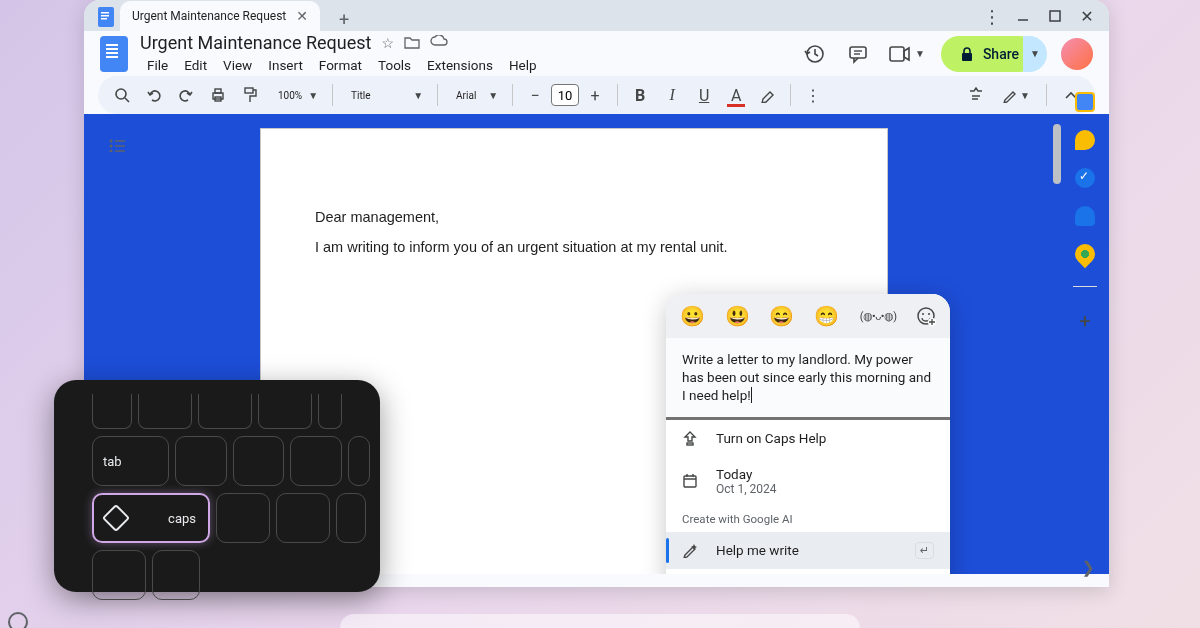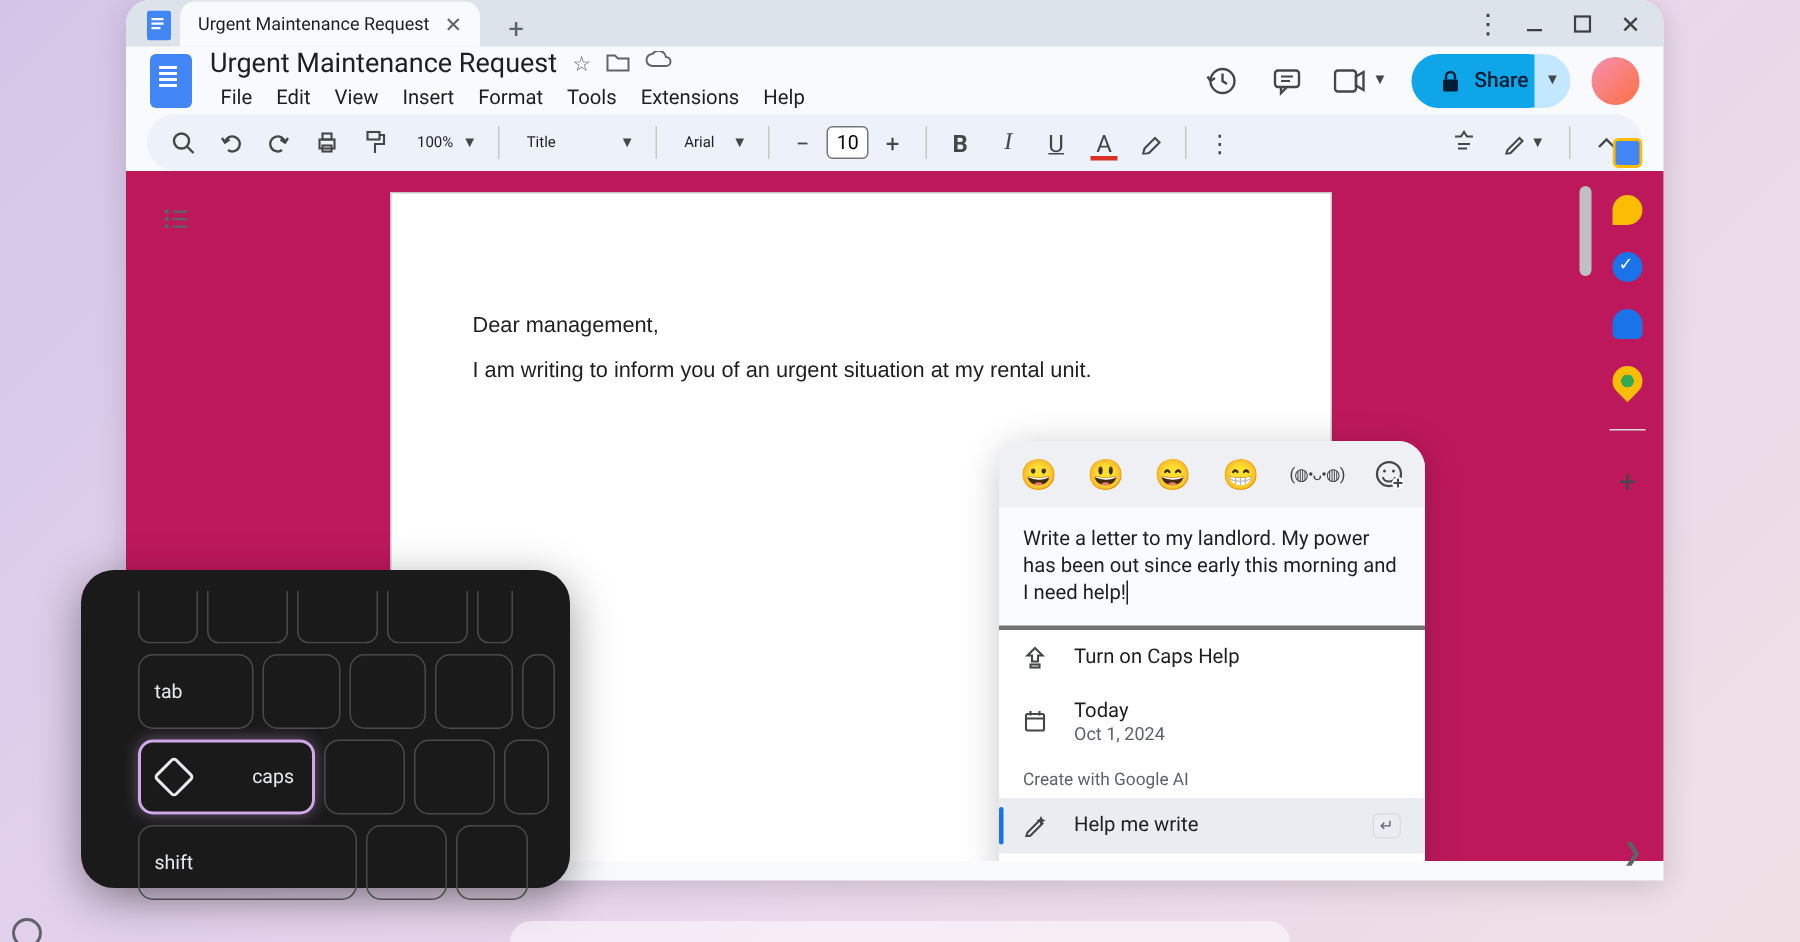--- a/index.html
+++ b/index.html
@@ -23,39 +23,39 @@
 .docs-icon::before { content:""; position:absolute; left:6px; top:8px; width:12px; height:2px; background:white; box-shadow: 0 4px 0 white, 0 8px 0 white, 0 12px 0 white; }
 .title-area { display: flex; flex-direction: column; }
 .doc-title-row { display:flex; align-items:center; gap:10px; }
 .doc-title { font-size: 18px; color: #1f1f1f; }
 .title-icons { display:flex; gap:10px; color:#5f6368; font-size:14px; }
 .menubar { display: flex; gap: 2px; margin-top: 2px; }
 .menu-item { font-size: 13.5px; color: #1f1f1f; padding: 2px 7px; border-radius: 4px; }
 
 .right-actions { margin-left: auto; display:flex; align-items:center; gap:14px; }
 .icon-btn { width: 30px; height: 30px; display:flex; align-items:center; justify-content:center; color:#444746; border-radius:50%; }
-.share-btn { background:#0ea5e9; height:36px; border-radius:30px; display:flex; align-items:center; padding:0 18px; gap:8px; color:#001d35; font-size:14px; font-weight:500; }
+.share-btn { background:#bef264; height:36px; border-radius:30px; display:flex; align-items:center; padding:0 18px; gap:8px; color:#001d35; font-size:14px; font-weight:500; }
 .share-caret { width:24px; height:36px; background:#c3e7ff; border-radius: 0 30px 30px 0; margin-left:-14px; display:flex; align-items:center; justify-content:center; }
 .avatar { width:32px; height:32px; border-radius:50%; background: linear-gradient(135deg,#f48fb1,#ff7043); }
 
 .toolbar { margin: 0 14px; height: 38px; background:#edf2fa; border-radius: 24px; display:flex; align-items:center; padding: 0 10px; gap:4px; }
 .tool { width:28px; height:28px; display:flex; align-items:center; justify-content:center; color:#444746; border-radius:4px; }
 .tool-sep { width:1px; height:22px; background:#c7c7c7; margin:0 4px; }
 .tool-text { font-size:10px; color:#1f1f1f; padding:0 4px; }
 .tool-dd { display:flex; align-items:center; gap:2px; padding:0 6px; }
 .caret { font-size:10px; color:#444746; }
 .style-dd { width:88px;text-align:center; }
 .font-dd { width:58px; }
 .fontsize-box { display:flex; align-items:center; gap:2px; }
 .fs-input { width:28px; height:22px; border:1px solid #747775; border-radius:4px; text-align:center; font-size:13px; background:white; }
 .text-color { position:relative; }
 .text-color::after { content:""; position:absolute; bottom:2px; left:5px; width:18px; height:3px; background:#d93025; }
 .toolbar-right { margin-left:auto; display:flex; gap:6px; align-items:center; }
 
-.canvas { position: relative; height: 460px; background:#be185d; overflow:hidden; }
+.canvas { position: relative; height: 460px; background:#1d4ed8; overflow:hidden; }
 .page { position:absolute; left:176px; top:14px; width:628px; height:560px; background:white; border:1px solid #c7c7c7; padding: 80px 54px; }
 .page p { font-size:14.5px; color:#1f1f1f; font-family: Arial; margin-bottom:14px; }
 .outline-icon { position:absolute; left:24px; top:24px; color:#5f6368; }
 .scrollbar-track { position:absolute; right:48px; top:10px; width:8px; height:60px; background:#bdc1c6; border-radius:4px; }
 
 .side-panel { position:absolute; right:0; top:76px; width:48px; display:flex; flex-direction:column; align-items:center; gap:18px; padding-top:16px; }
 .side-icon { width:20px; height:20px; border-radius:4px; }
 .side-icon.cal { background:#4285f4; clip-path: polygon(0 0,100% 0,100% 100%,0 100%); border:2px solid #fbbc04; }
 .side-icon.keep { background:#fbbc04; border-radius:50% 50% 50% 0; }
 .side-icon.tasks { background:#1a73e8; border-radius:50%; position:relative; }
@@ -399,23 +399,20 @@
   <div class="kbd-row">
     <div class="key caps">
         <div class="diamond"></div>
         <span>caps</span>
       </div>
     <div class="key std"></div>
     <div class="key std"></div>
     <div class="key" style="width:30px;"></div>
   </div>
   <div class="kbd-row">
-    <div class="key shift">
-        <span>shift</span>
-      </div>
     <div class="key std"></div>
     <div class="key" style="width:48px;"></div>
   </div>
 </div>
 
 <div class="taskbar">
   <div class="launcher">
       <svg width="20" height="20">
         <circle cx="10" cy="10" r="9" fill="none" stroke="#5f6368" stroke-width="2"></circle>
       </svg>

